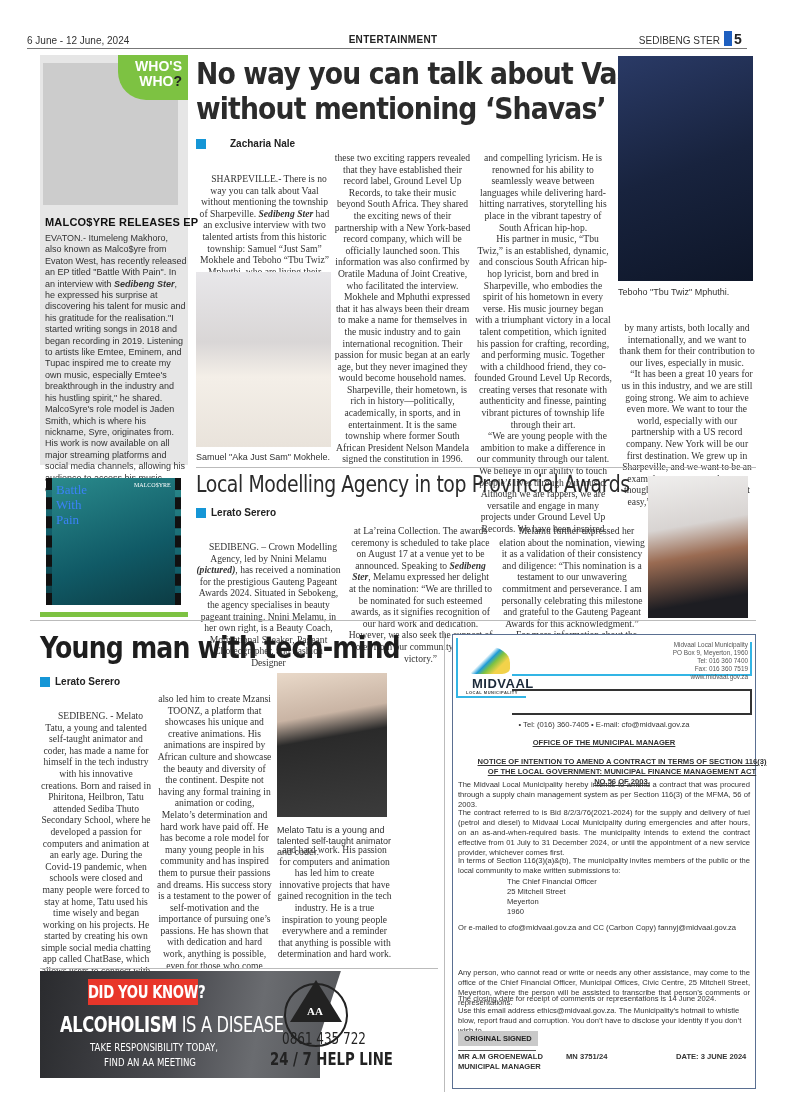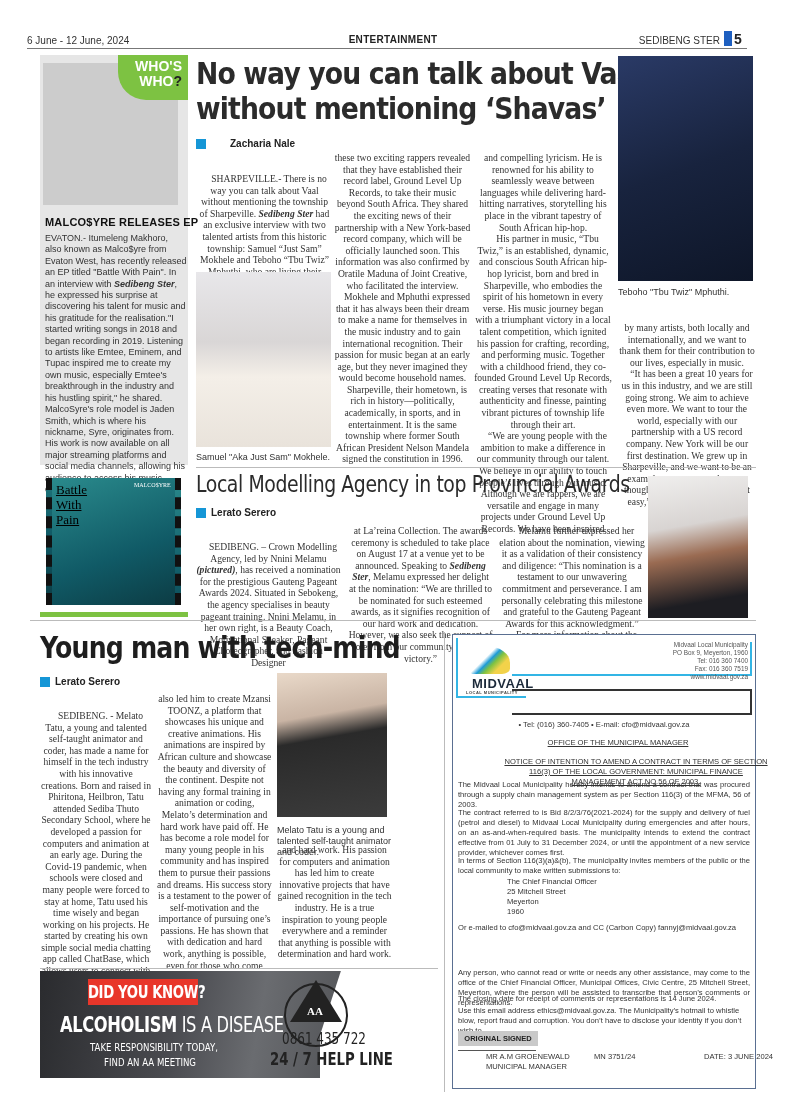--- a/index.html
+++ b/index.html
@@ -18,21 +18,21 @@
 
   
   .wwbox { left: 40px; top: 55px; width: 148px; height: 410px; background: #e6e6e6; }
   .ww-photo { left: 43px; top: 63px; width: 135px; height: 142px;
               background: linear-gradient(135deg,#f2f2f2 0%,#c9c6c0 40%,#3a302c 55%,#8a6a45 70%,#d9a55a 100%); }
   .ww-badge { left: 118px; top: 55px; width: 70px; height: 45px; background: #7dc242; border-bottom-left-radius: 28px; color: #fff; text-align: right; padding: 4px 6px 0 0; font: bold 14px/15px "Liberation Sans", sans-serif; }
   .ww-badge .q { color: #222; }
   .ww-title { left: 45px; top: 216px; font: bold 11px "Liberation Sans", sans-serif; color: #111; letter-spacing: 0.2px; }
   .ww-body { left: 45px; top: 233px; width: 142px; font: 9px/11.4px "Liberation Sans", sans-serif; color: #333; }
   .ww-cover { left: 46px; top: 478px; width: 135px; height: 127px; background: linear-gradient(160deg,#2a8a8c,#105a66 60%,#0c3c44); border-left: 6px dashed #111; border-right: 6px dashed #111; }
-  .ww-cover-t { left: 56px; top: 482px; color: #000000; font: 13px/15px "Liberation Serif", serif; text-decoration: underline; }
+  .ww-cover-t { left: 56px; top: 482px; color: #3b82f6; font: 13px/15px "Liberation Serif", serif; }
   .ww-cover-n { left: 134px; top: 482px; color: #fff; font: 6px "Liberation Serif", serif; }
   .ww-bar { left: 40px; top: 612px; width: 148px; height: 5px; background: #7dc242; }
 
   
   .h1 { left: 196px; top: 56px; width: 420px; font: bold 31px/35px "DejaVu Sans", sans-serif; letter-spacing: -1px; color: #2b2b2b; transform: scaleX(0.86); transform-origin: left top; white-space: nowrap; }
   .byline { font: bold 10px "Liberation Sans", sans-serif; color: #222; display: flex; align-items: center; gap: 5px; }
   .byline .sq { width: 10px; height: 10px; background: #1596d6; display: inline-block; }
   .col { font: 9.6px/11.6px "Liberation Serif", serif; color: #333; text-align: center; margin-top: 20px; }
   .col p { text-indent: 9px; }
   .col b, .col i b { font-weight: bold; font-style: italic; }
@@ -56,21 +56,21 @@
   .notice { left: 452px; top: 634px; width: 304px; height: 455px; border: 1px solid #5a6f91; background: #fff; font-family: "Liberation Sans", sans-serif; }
   .n-logo { left: 456px; top: 638px; width: 70px; height: 60px; border: 2px solid #33b5e5; border-right: none; border-top: none; }
   .n-logo-w { left: 472px; top: 676px; font: bold 13px "Liberation Sans", sans-serif; color: #1c2a3a; letter-spacing: 0.5px; }
   .n-logo-s { left: 466px; top: 690px; font: bold 4px "Liberation Sans", sans-serif; color: #444; letter-spacing: 0.5px; }
   .n-swoosh { left: 470px; top: 646px; width: 40px; height: 28px; background: linear-gradient(135deg,transparent 40%,#1e9bd7 50%,#7dc242 60%,#f2d24a 75%); border-radius: 40% 60% 20% 10%; }
   .n-frame1 { left: 512px; top: 642px; width: 240px; height: 34px; border-right: 2px solid #33b5e5; border-bottom: 2px solid #33b5e5; }
   .n-frame2 { left: 512px; top: 689px; width: 240px; height: 26px; border-top: 2px solid #333; border-right: 2px solid #333; border-bottom: 2px solid #333; }
   .n-addr { right: 38px; top: 641px; text-align: right; font: 6.4px/8px "Liberation Sans", sans-serif; color: #555; }
   .n-text { font: 7.6px/10px "Liberation Sans", sans-serif; color: #333; }
   .n-center { text-align: center; }
-  .n-bold { font-weight: normal; padding-left: 28px; }
+  .n-bold { font-weight: bold; }
   .n-u { text-decoration: underline; }
   .n-signed { left: 458px; top: 1031px; width: 80px; height: 15px; background: #c9c9c9; font: bold 7.5px/15px "Liberation Sans", sans-serif; text-align: center; color: #222; }
 
   
   .ad { left: 40px; top: 971px; width: 396px; height: 107px; background: linear-gradient(100deg,#2a2b2e 0%,#4a4b50 35%,#6a6c70 55%,#3a3b3e 100%); overflow: hidden; }
   .ad-white { left: 320px; top: 971px; width: 116px; height: 107px; background: #fff; clip-path: polygon(18% 0,100% 0,100% 100%,0 100%,0 60%); }
   .ad-red { left: 88px; top: 979px; width: 110px; height: 26px; background: #e8362a; color: #fff; font: bold 17px/26px "DejaVu Sans", sans-serif; text-align: center; letter-spacing: -0.5px; transform: scaleX(0.78); transform-origin: left top; width: 141px; white-space: nowrap; }
   .ad-l1 { left: 60px; top: 1013px; color: #fff; font: bold 22px/24px "DejaVu Sans", sans-serif; letter-spacing: -0.5px; transform: scaleX(0.74); transform-origin: left top; white-space: nowrap; }
   .ad-l2 { left: 90px; top: 1041px; color: #fff; font: 11px/13px "DejaVu Sans", sans-serif; transform: scaleX(0.78); transform-origin: left top; white-space: nowrap; }
   .ad-l3 { left: 104px; top: 1056px; color: #fff; font: 11px/13px "DejaVu Sans", sans-serif; transform: scaleX(0.78); transform-origin: left top; white-space: nowrap; }

